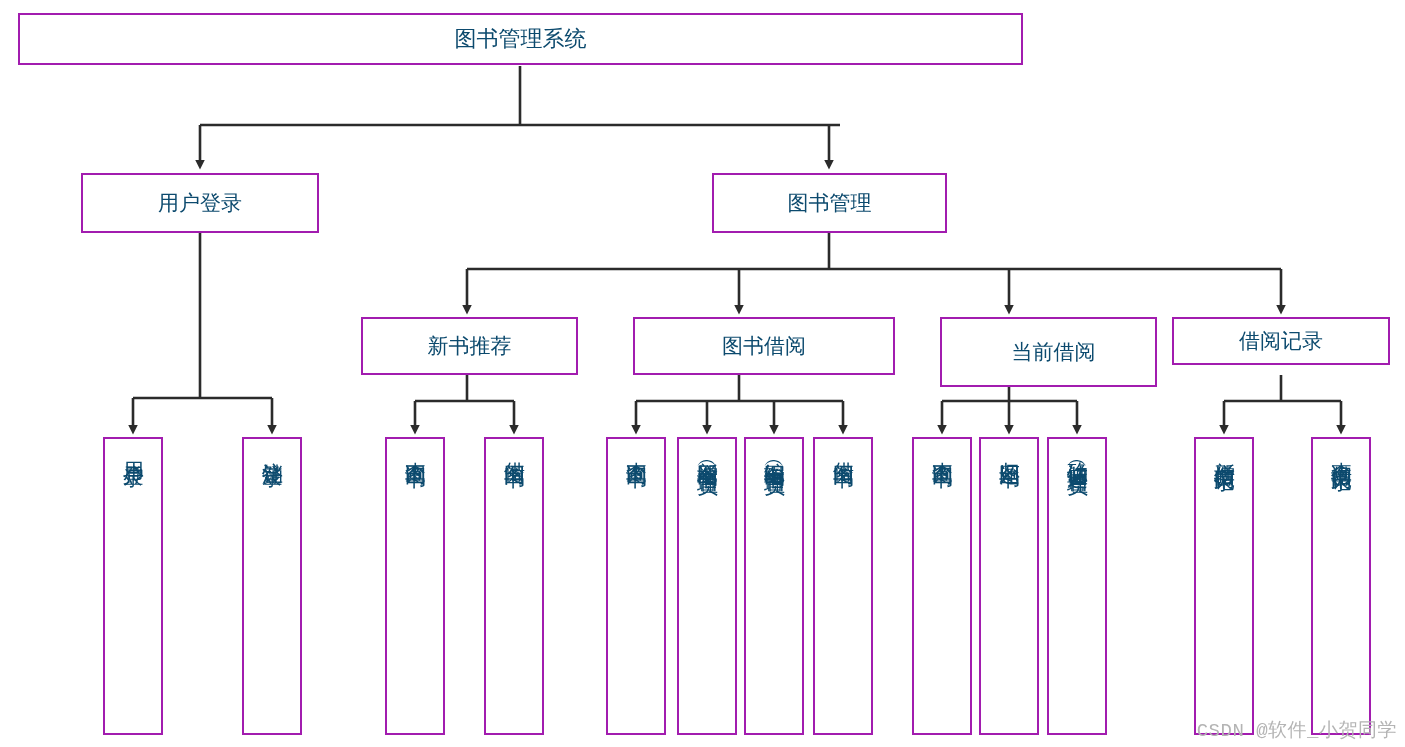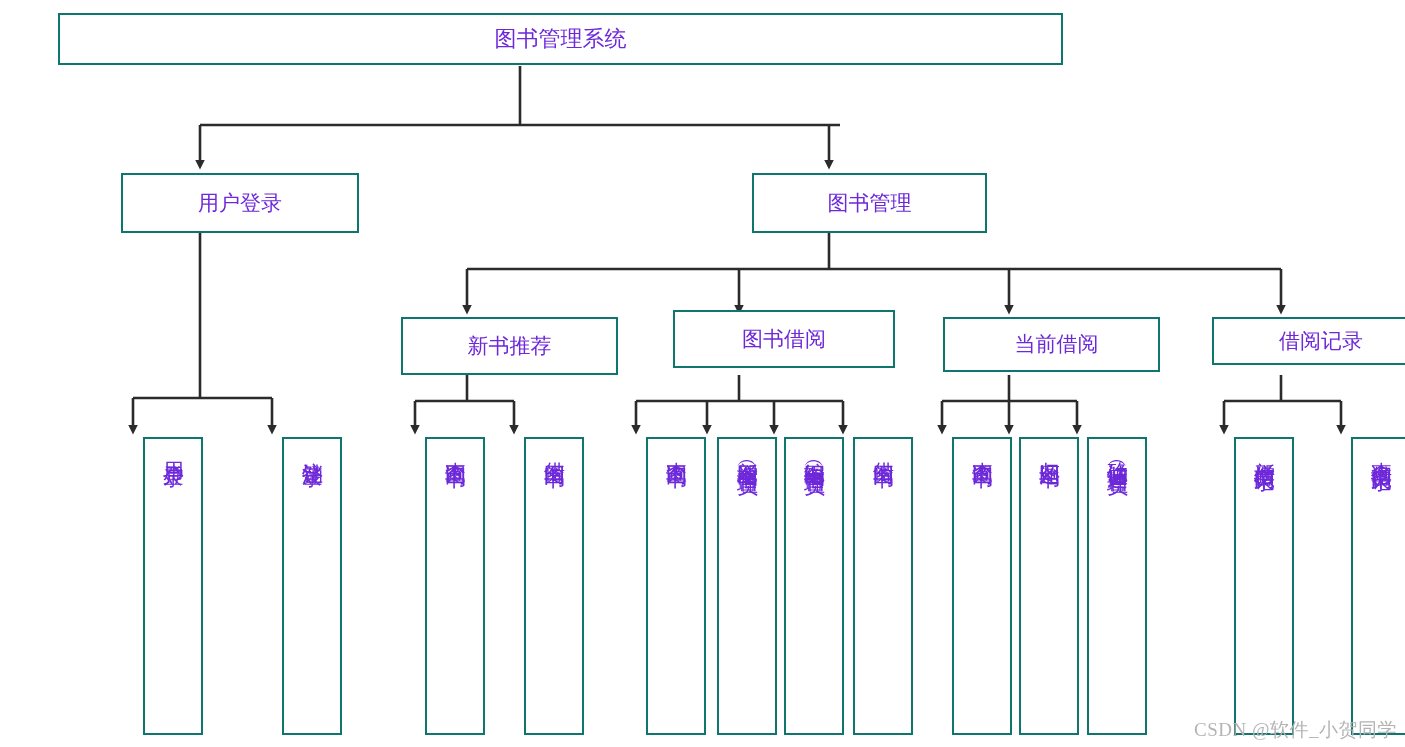--- a/index.html
+++ b/index.html
@@ -21,27 +21,26 @@
     position: absolute;
     left: 0;
     top: 0;
     width: 1405px;
     height: 747px;
     pointer-events: none;
   }
   .node {
     position: absolute;
     box-sizing: border-box;
-    border: 2px solid #0f766e;
+    border: 2px solid #a21caf;
     background: #ffffff;
     display: flex;
     align-items: center;
     justify-content: center;
-    color: #6d28d9;
-    margin-left: 40px;
+    color: #0c4a6e;
   }
   .node .label {
     display: block;
     text-align: center;
     line-height: 1.15;
     white-space: nowrap;
   }
   .node.horiz .label {
     font-size: 21px;
   }
@@ -61,21 +60,21 @@
     white-space: nowrap;
   }
   .watermark {
     position: absolute;
     right: 8px;
     bottom: 4px;
     font-size: 19px;
     color: #b4b4b4;
     letter-spacing: 0.5px;
     white-space: nowrap;
-    font-family: Liberation Serif, serif;
+    font-family: Liberation Mono, monospace;
     margin-top: 17px;
   }
 </style>
 </head>
 <body>
 
 <div id="canvas">
 
   <svg id="wires" viewBox="0 0 1405 747" xmlns="http://www.w3.org/2000/svg">
     <defs>
@@ -134,24 +133,24 @@
   <div class="node horiz" style="left:81px; top:173px; width:238px; height:60px;">
     <span class="label">用户登录</span>
   </div>
   <div class="node horiz" style="left:361px; top:317px; width:217px; height:58px;">
     <span class="label">新书推荐</span>
   </div>
 
   <div class="node horiz" style="left:712px; top:173px; width:235px; height:60px;">
     <span class="label">图书管理</span>
   </div>
-  <div class="node horiz" style="left:633px; top:310px; width:222px; height:58px;">
+  <div class="node horiz" style="left:633px; top:317px; width:262px; height:58px;">
     <span class="label">图书借阅</span>
   </div>
-  <div class="node horiz" style="left:903px; top:317px; width:217px; height:55px;padding-left:10px;">
+  <div class="node horiz" style="left:940px; top:317px; width:217px; height:70px;padding-left:10px;">
     <span class="label">当前借阅</span>
   </div>
   <div class="node horiz" style="left:1172px; top:317px; width:218px; height:48px;">
     <span class="label">借阅记录</span>
   </div>
 
   <div class="node leaf" style="left:103px; top:437px; width:60px; height:298px;">
     <span class="label">用户登录</span>
   </div>
   <div class="node leaf" style="left:242px; top:437px; width:60px; height:298px;">

